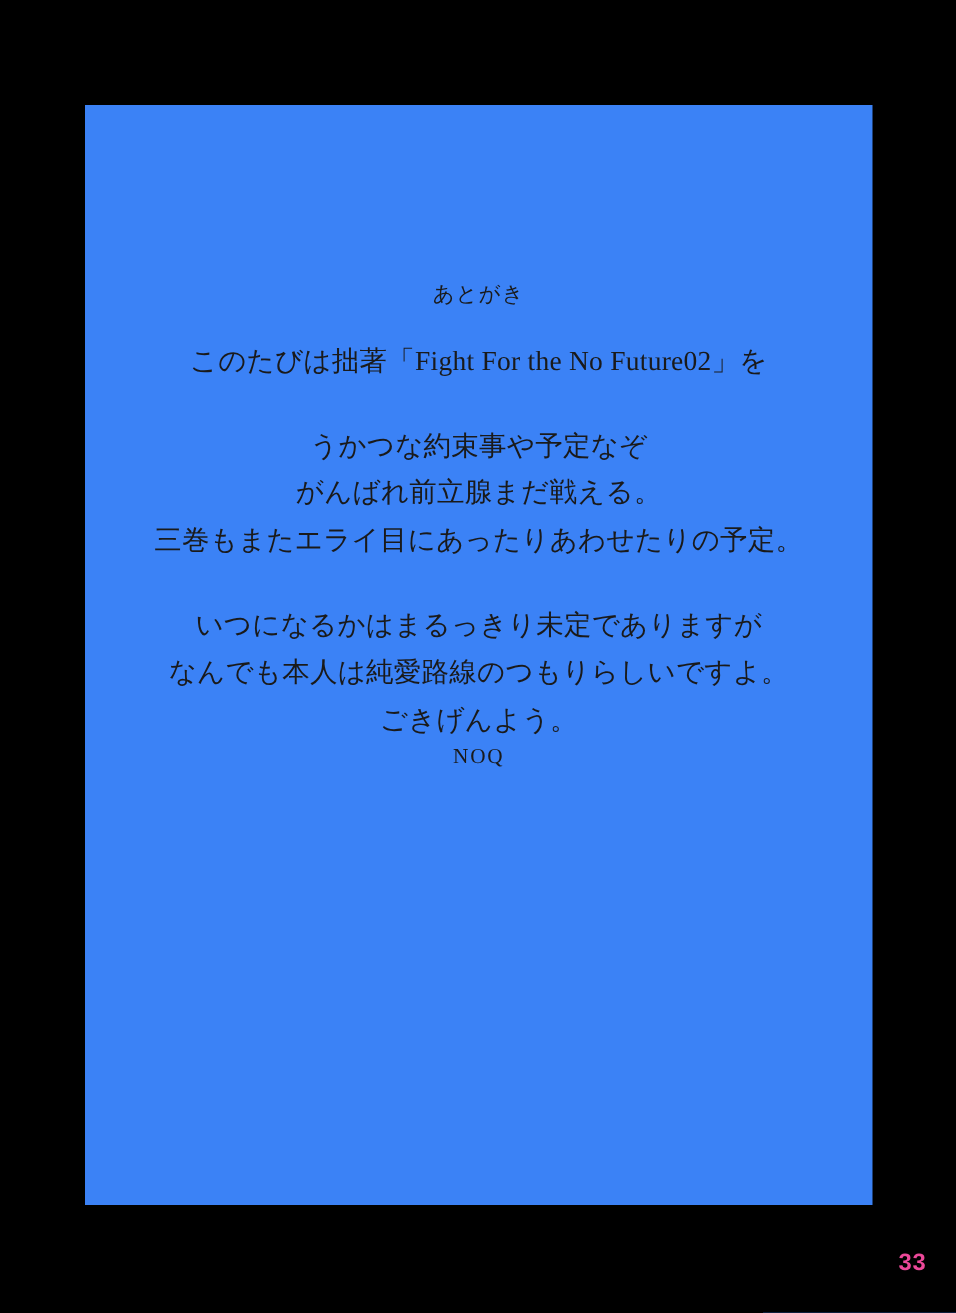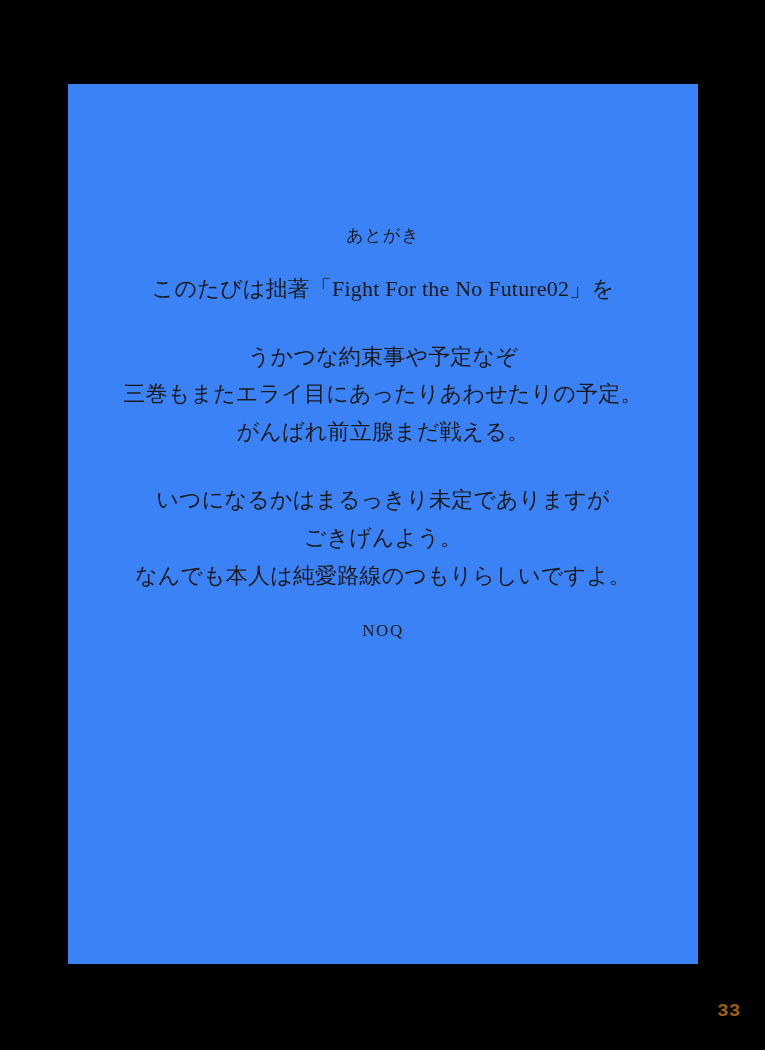--- a/index.html
+++ b/index.html
@@ -42,57 +42,56 @@
   .block p {
     margin: 0;
     font-size: 22px;
     line-height: 1.72;
     letter-spacing: 0.2px;
   }
   .block.gap-lg {
     margin-top: 30px;
   }
   .signature {
-    margin-top: 26px;
     font-size: 17px;
     letter-spacing: 1.5px;
   }
   .folio {
     position: absolute;
     right: 24px;
     bottom: 28px;
-    color: #a16207;
-    font-family: Liberation Mono, monospace;
+    color: #ec4899;
+    font-family: Liberation Sans, sans-serif;
     font-weight: bold;
     font-size: 19px;
     letter-spacing: 0.5px;
   }
 </style>
 </head>
 <body>
 
 <div class="page-sheet">
   <div class="afterword-body">
 
     <div class="heading">あとがき</div>
 
     <div class="block">
       <p>このたびは拙著「Fight For the No Future02」を</p>
     </div>
 
 
     <div class="block gap-lg">
       <p>うかつな約束事や予定なぞ</p>
+      <p>がんばれ前立腺まだ戦える。</p>
       <p>三巻もまたエライ目にあったりあわせたりの予定。</p>
-      <p>がんばれ前立腺まだ戦える。</p>
     </div>
 
     <div class="block gap-lg">
       <p>いつになるかはまるっきり未定でありますが</p>
+      <p>なんでも本人は純愛路線のつもりらしいですよ。</p>
       <p>ごきげんよう。</p>
-      <p>なんでも本人は純愛路線のつもりらしいですよ。</p>
     </div>
 
     <div class="signature">NOQ</div>
   </div>
 </div>
 
 <div class="folio">33</div>
 
 </body></html>

